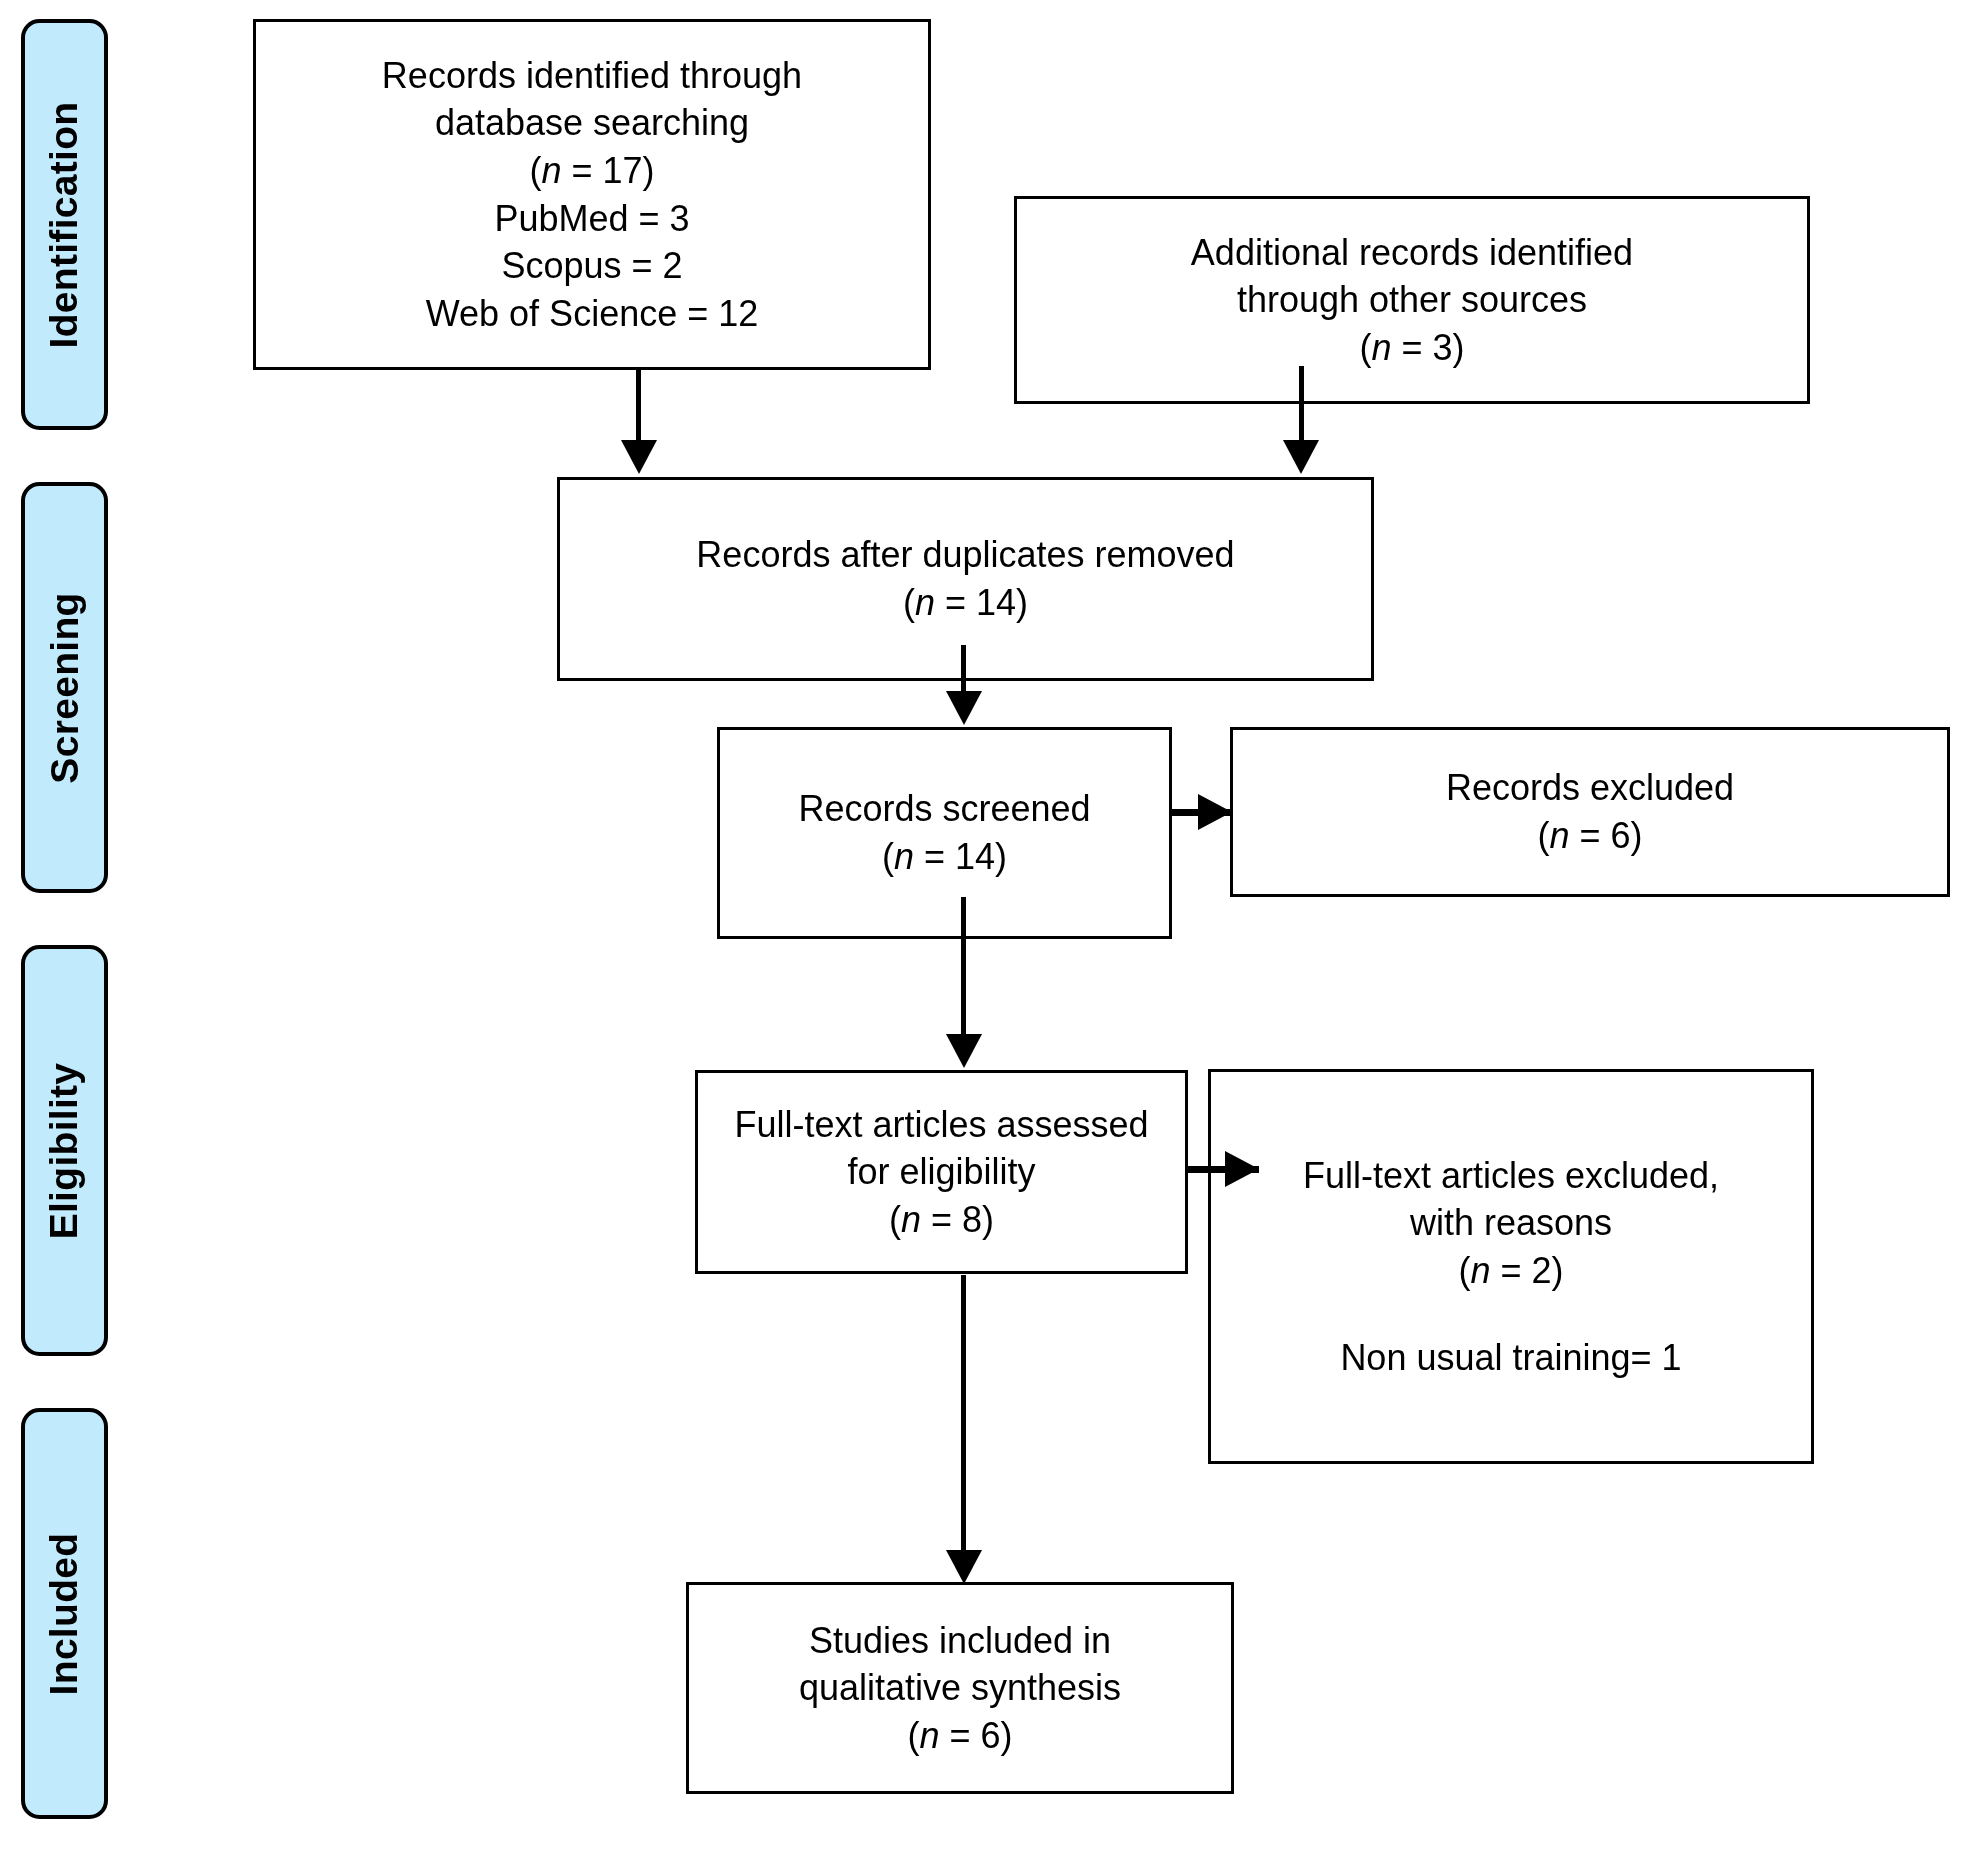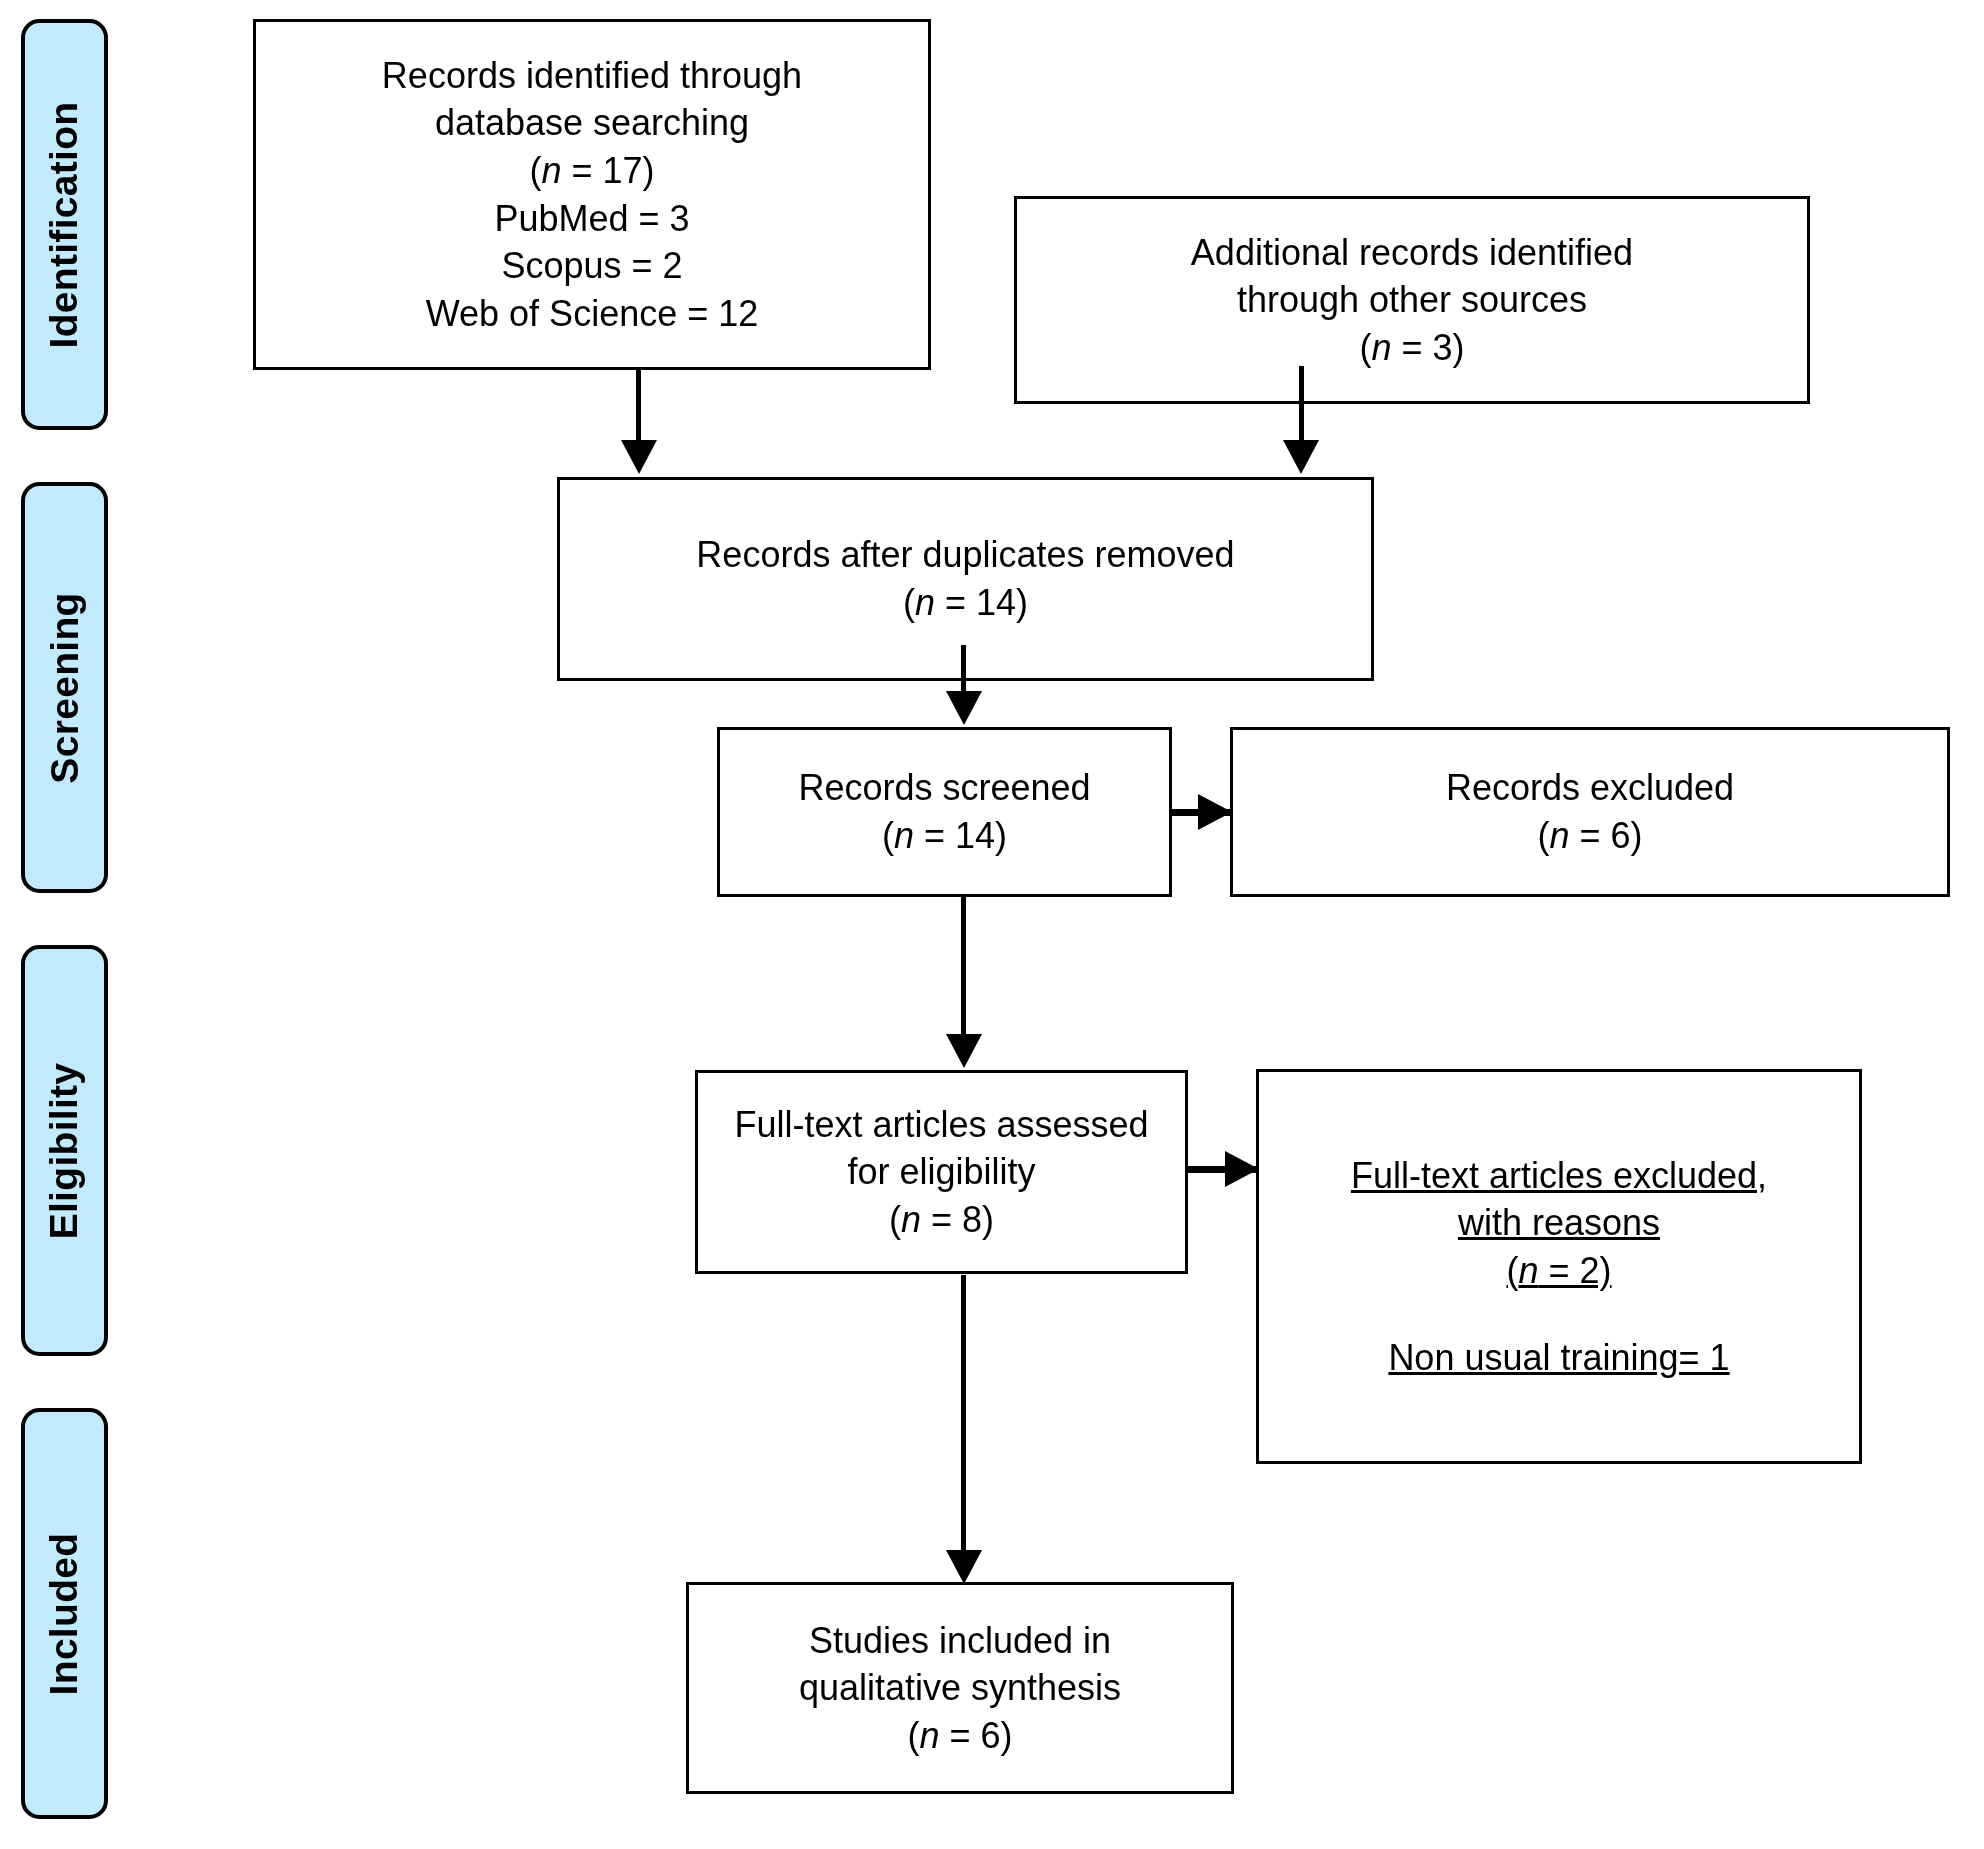--- a/index.html
+++ b/index.html
@@ -128,21 +128,21 @@
   <div class="arrow-down" style="left:1283px; top:440px;"></div>
 
   <div class="fbox" style="left:557px; top:477px; width:817px; height:204px;">
     <span class="line">Records after duplicates removed</span>
     <span class="line">(<span class="n-italic">n</span>&nbsp;=&nbsp;14)</span>
   </div>
 
   <div class="vline" style="left:961px; top:645px; height:48px;"></div>
   <div class="arrow-down" style="left:946px; top:691px;"></div>
 
-  <div class="fbox" style="left:717px; top:727px; width:455px; height:170px;">
+  <div class="fbox" style="left:717px; top:727px; width:455px; height:212px;">
     <span class="line">Records screened</span>
     <span class="line">(<span class="n-italic">n</span>&nbsp;=&nbsp;14)</span>
   </div>
 
   <div class="fbox" style="left:1230px; top:727px; width:720px; height:170px;">
     <span class="line">Records excluded</span>
     <span class="line">(<span class="n-italic">n</span>&nbsp;=&nbsp;6)</span>
   </div>
 
   <div class="hline" style="left:1172px; top:809px; width:60px;"></div>
@@ -150,21 +150,21 @@
 
   <div class="vline" style="left:961px; top:897px; height:139px;"></div>
   <div class="arrow-down" style="left:946px; top:1034px;"></div>
 
   <div class="fbox" style="left:695px; top:1070px; width:493px; height:204px;">
     <span class="line">Full-text articles assessed</span>
     <span class="line">for eligibility</span>
     <span class="line">(<span class="n-italic">n</span>&nbsp;=&nbsp;8)</span>
   </div>
 
-  <div class="fbox" style="left:1256px; top:1069px; width:606px; height:395px;text-decoration:underline;">
+  <div class="fbox" style="left:1208px; top:1069px; width:606px; height:395px;">
     <span class="line">Full-text articles excluded,</span>
     <span class="line">with reasons</span>
     <span class="line">(<span class="n-italic">n</span>&nbsp;=&nbsp;2)</span>
     <span class="gap"></span>
     <span class="line">Non usual training= 1</span>
   </div>
 
   <div class="hline" style="left:1187px; top:1166px; width:72px;"></div>
   <div class="arrow-right" style="left:1225px; top:1151px;"></div>
 

